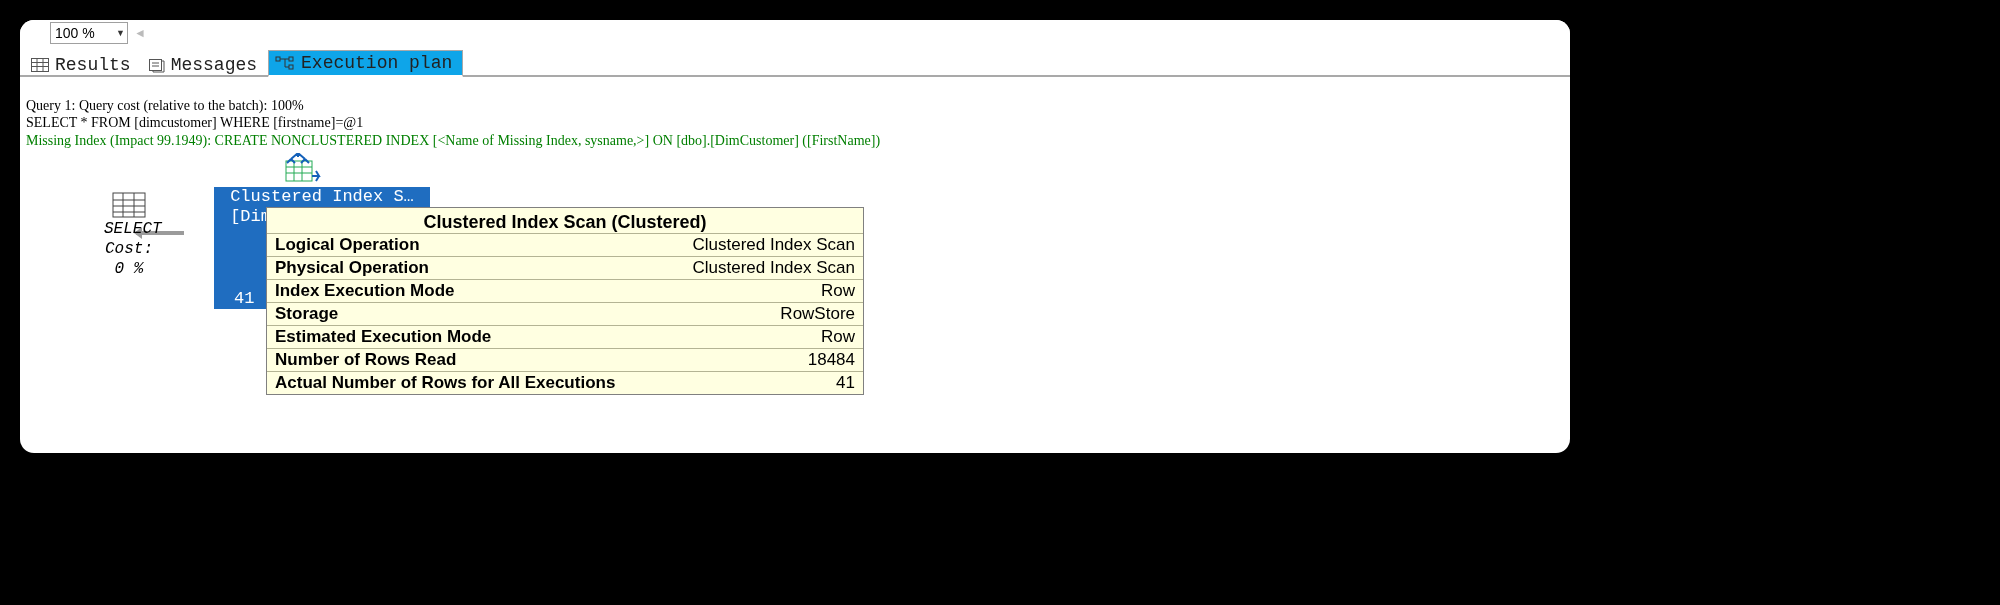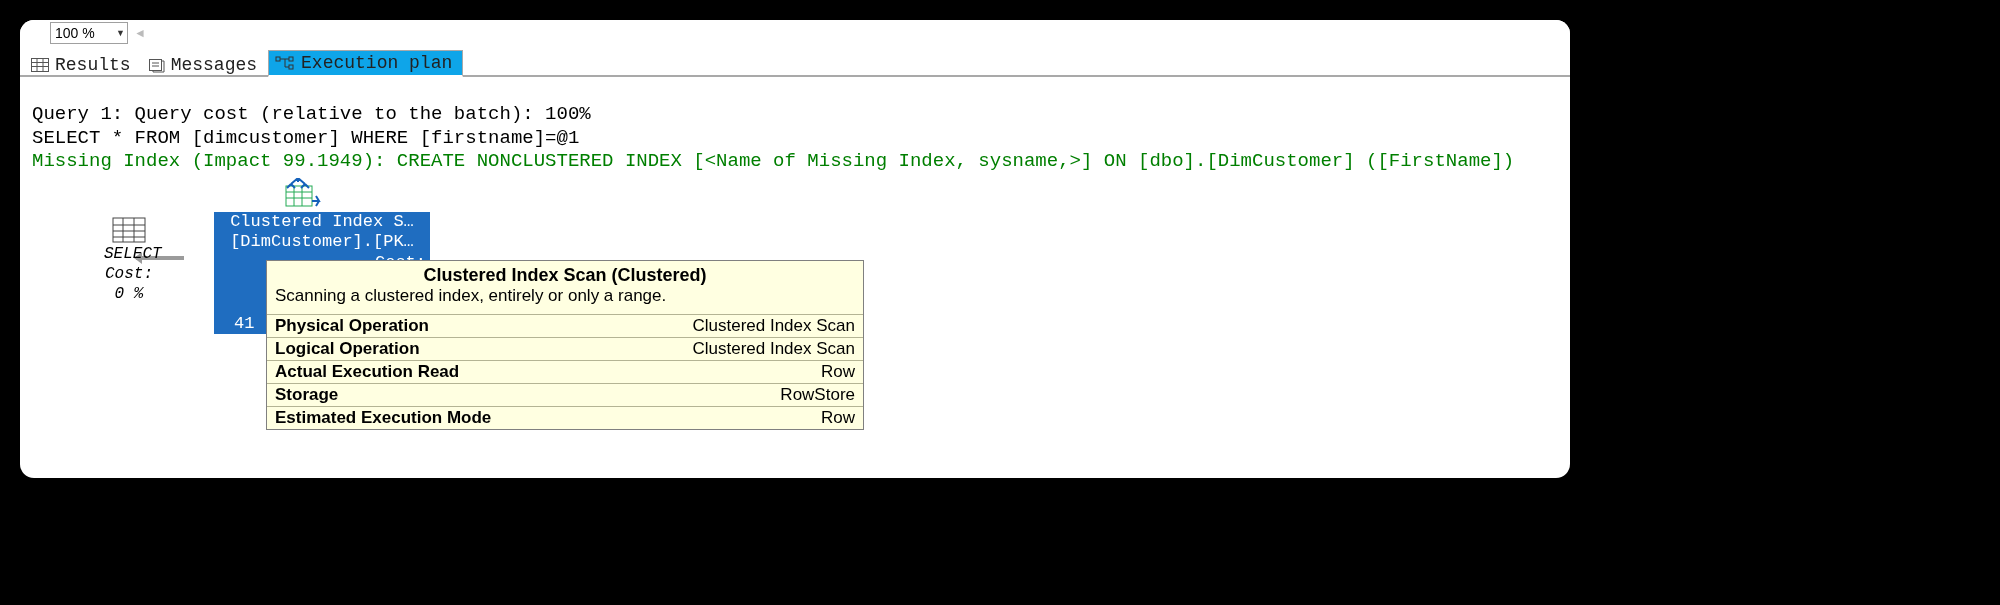--- a/index.html
+++ b/index.html
@@ -66,27 +66,26 @@
     justify-content: flex-end;
   }
   .tab.active {
     border: 1px solid #a9a9a9;
     border-bottom: 2px solid #fff;
     background: #0ea5e9;
   }
   .tab-icon svg { display: block; }
   
   .plan-text {
-    font-family: Liberation Mono, monospace;
-    font-size: 19px;
+    font-family: Liberation Serif, serif;
+    font-size: 14px;
     line-height: 1.25;
     padding: 2px 6px 4px 6px;
     color: #000;
     white-space: pre;
-    margin-left: 6px;
   }
   .missing-index { color: #007F00; }
   
   .diagram {
     position: relative;
     height: 300px;
   }
   .op-node {
     position: absolute;
     text-align: center;
@@ -135,21 +134,21 @@
     position: absolute;
     left: -8px;
     top: -4px;
     border: 6px solid transparent;
     border-right: 8px solid #9b9b9b;
   }
   
   .tooltip {
     position: absolute;
     left: 246px;
-    top: 82px;
+    top: 54px;
     width: 598px;
     background: #ffffe1;
     border: 1px solid #808080;
     font-family: "Segoe UI", sans-serif;
     font-size: 17px;
     color: #000;
   }
   .tooltip-title {
     text-align: center;
     font-weight: 700;
@@ -264,41 +263,48 @@
         <div class="scan-line">[DimCustomer].[PK…</div>
         <div class="scan-line" style="text-align:right;">Cost:</div>
         <div class="scan-line" style="text-align:right;">0.</div>
         <div class="scan-line" style="text-align:right;">41</div>
         <div class="scan-line" style="text-align:left; padding-left:16px;">41 (</div>
       </div>
     </div>
 
     <div class="tooltip">
       <div class="tooltip-title">Clustered Index Scan (Clustered)</div>
-      <div class="tooltip-desc">Scanning a clustered index, entirely or only a range.</div>
       <table class="tooltip-table">
         <tbody>
             <tr>
+              <td>Logical Operation</td>
+              <td>Clustered Index Scan</td>
+            </tr>
+        <tr>
               <td>Physical Operation</td>
               <td>Clustered Index Scan</td>
             </tr>
         <tr>
-              <td>Logical Operation</td>
-              <td>Clustered Index Scan</td>
-            </tr>
-        <tr>
-              <td>Actual Execution Read</td>
+              <td>Index Execution Mode</td>
               <td>Row</td>
             </tr>
         <tr>
               <td>Storage</td>
               <td>RowStore</td>
             </tr>
         <tr>
               <td>Estimated Execution Mode</td>
               <td>Row</td>
             </tr>
+        <tr>
+              <td>Number of Rows Read</td>
+              <td>18484</td>
+            </tr>
+        <tr>
+              <td>Actual Number of Rows for All Executions</td>
+              <td>41</td>
+            </tr>
       </tbody>
         </table>
     </div>
 
   </div>
 </div>
 
 </body></html>

